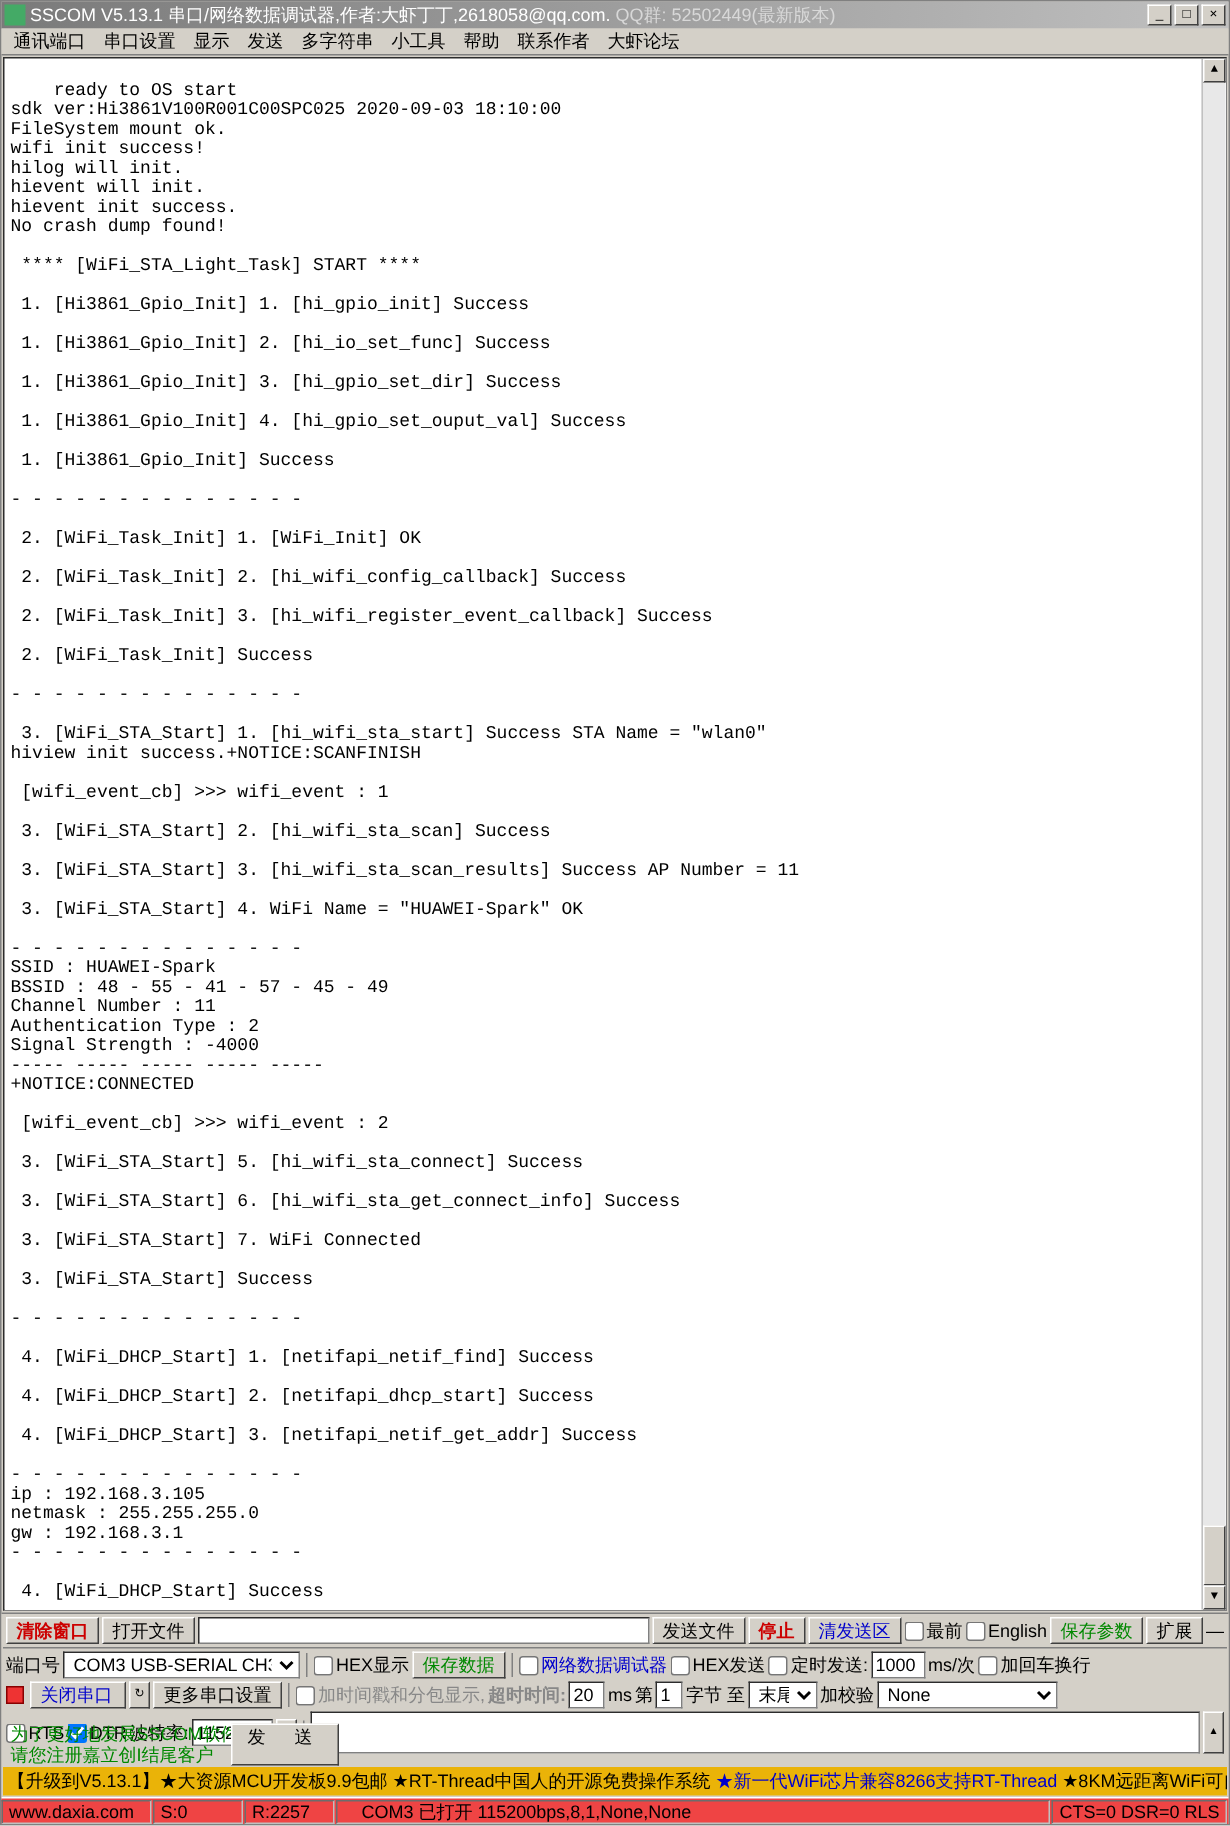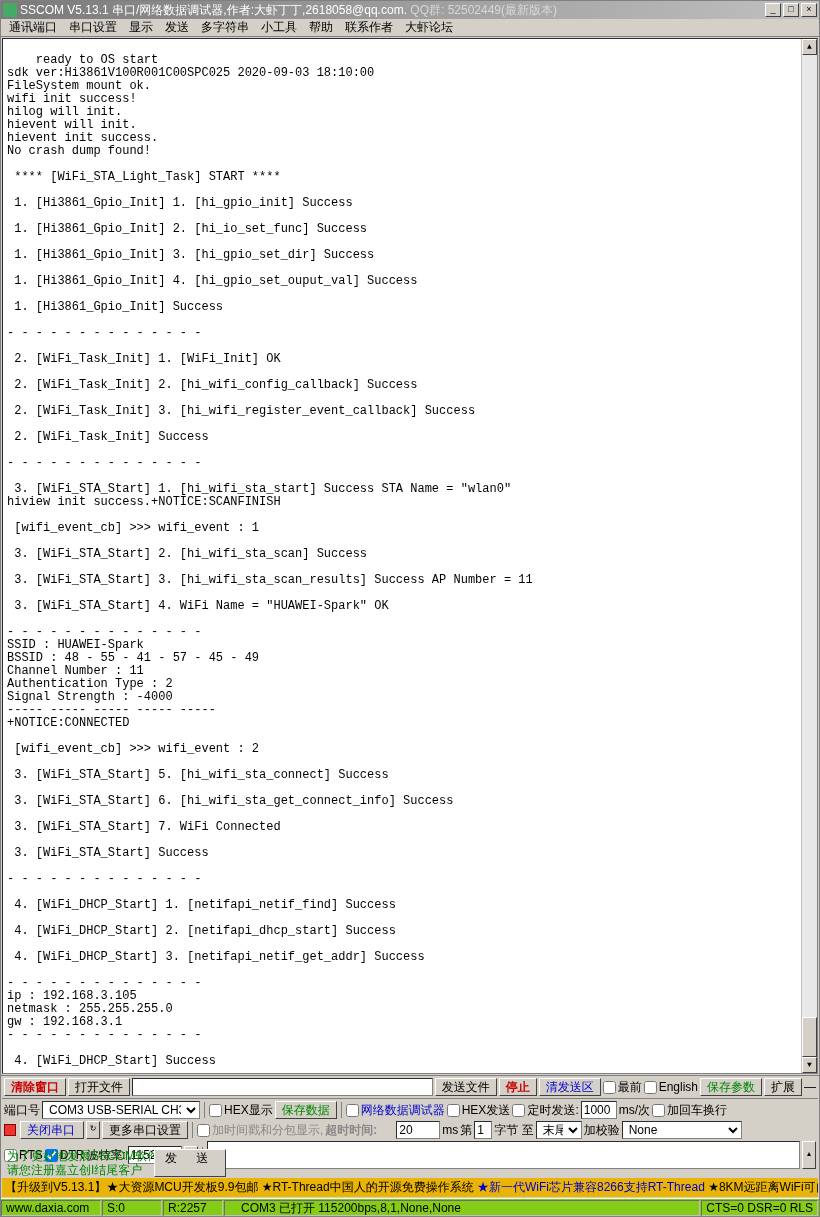--- a/index.html
+++ b/index.html
@@ -26,21 +26,21 @@
 select, input[type=text] { border: 1px inset #808080; font-size: 12px; height: 18px; background: #fff; padding: 0 2px; font-family: inherit; }
 input[type=checkbox] { vertical-align: middle; }
 .long-input { flex: 1; min-width: 50px; }
 .sep-v { width: 1px; height: 16px; background: #808080; margin: 0 2px; }
 .promo { font-size: 12px; color: #444; padding: 0 3px; line-height: 14px; }
 .send-btn { width: 72px; height: 28px; letter-spacing: 8px; padding-left: 10px; }
 .hr { height: 1px; background: #808080; margin: 1px 0; }
 .bottom-links { background: #eab308; padding: 1px 3px; font-size: 12px; display: flex; align-items: center; white-space: nowrap; overflow: hidden; }
 .bottom-links .link { color: #000; }
 .bottom-links .link.blue { color: #00c; }
-.statusbar { height: 18px; background: #84cc16; border-top: 1px solid #fff; display: flex; align-items: flex-end; font-size: 12px; }
+.statusbar { height: 18px; background: #ef4444; border-top: 1px solid #fff; display: flex; align-items: flex-end; font-size: 12px; }
 .status-cell { border: 1px inset #c0c0c0; padding: 0 4px; height: 16px; line-height: 14px; margin-right: 1px; }
 .status-cell.w1 { width: 100px; }
 .status-cell.w2 { width: 60px; }
 .status-cell.flex { flex: 1; padding-left: 16px; }
 .icon-sq { display:inline-block; width:12px; height:12px; background:#e33; vertical-align:middle; margin-right:2px; border:1px solid #800; }
 .dropdown-btn { width: 14px; height: 18px; background: #d4d0c8; border: 1px solid #fff; border-right-color:#404040; border-bottom-color:#404040; text-align:center; font-size:8px; line-height:14px; }
 .textarea-big { flex:1; height: 28px; border:1px inset #808080; background:#fff; }
 .green-txt { color: #080; }
 .blue-txt { color: #00c; }
 </style>
@@ -212,21 +212,21 @@
 
     <div class="row">
       <span class="icon-sq"></span>
       <div class="btn" style="width:64px; text-align:left;"><span class="blue-txt">关闭串口</span></div>
       <div class="dropdown-btn">↻</div>
       <div class="btn">更多串口设置</div>
       <div class="sep-v"></div>
       <input type="checkbox" style="">
       <span style="color:#888;">加时间戳和分包显示,</span>
       <span style="color:#888;font-weight:bold;">超时时间:</span>
-      <input type="text" style="width: 44px; margin-left: 17px;" value="20">
+      <input type="text" style="width: 24px;" value="20">
       <span>ms</span>
       <span>第</span>
       <input type="text" style="width: 18px;" value="1">
       <span>字节 至</span>
       <select style="width:46px;"><option>末尾</option></select>
       <span>加校验</span>
       <select style="width:120px;"><option>None</option></select>
     </div>
 
     <div class="row">

